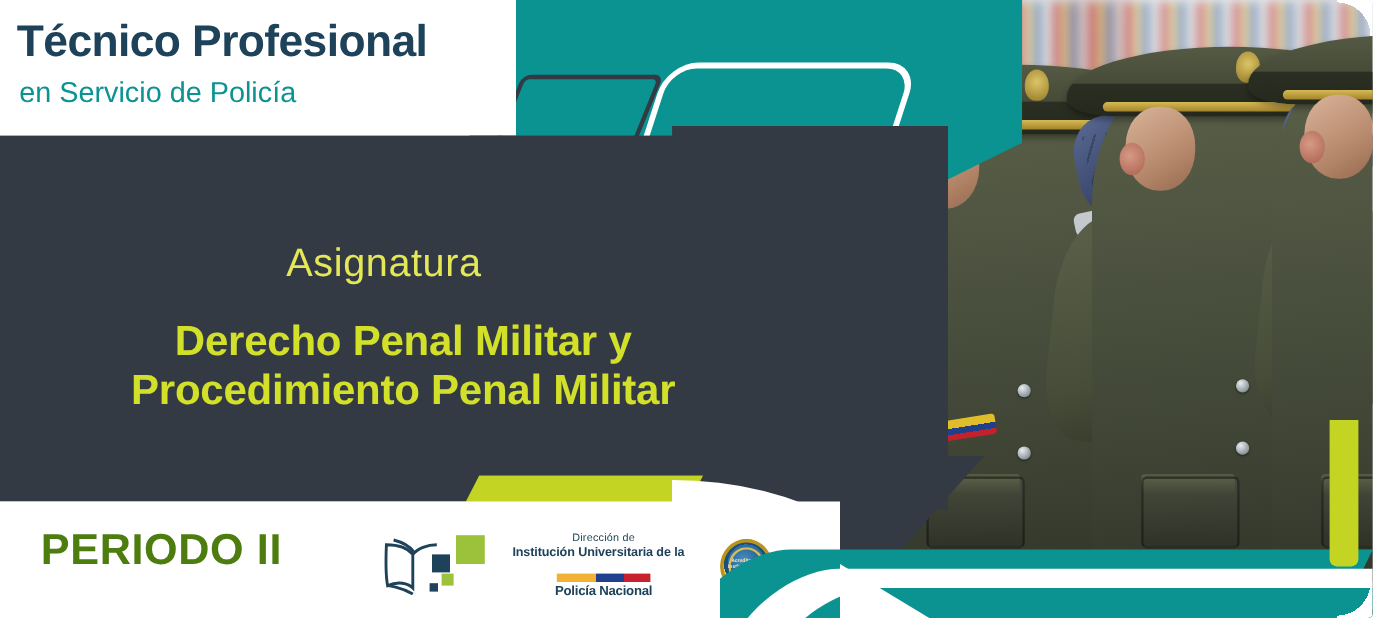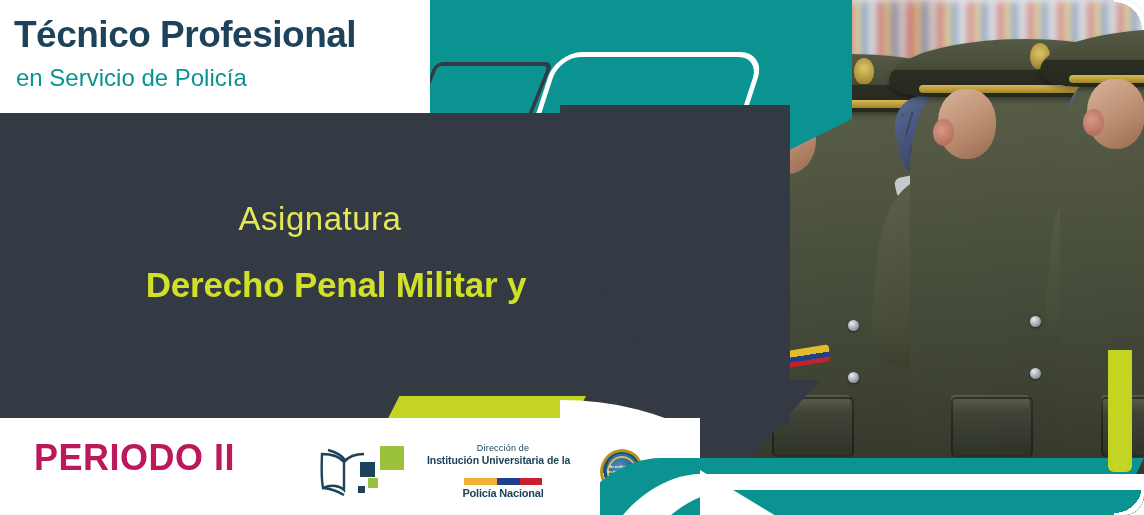--- a/index.html
+++ b/index.html
@@ -3,21 +3,21 @@
 <meta charset="utf-8">
 <style>
   html,body{margin:0;padding:0;background:#ffffff;}
   body{font-family:"Liberation Sans",sans-serif;}
 
   .banner{
     position:relative;
     width:1144px;height:515px;
     overflow:hidden;
     background:#ffffff;
-    border-radius:20px;
+    border-radius:4px;
   }
 
   
   .photo-layer{
     position:absolute;
     left:560px;top:0;width:584px;height:515px;
     overflow:hidden;
   }
   .photo{
     position:absolute;inset:0;
@@ -162,21 +162,21 @@
   .bottom-white{
     position:absolute;left:0;top:418px;width:712px;height:97px;background:#ffffff;
     border-bottom-left-radius:26px;
   }
   .bottom-white-curve{
     position:absolute;left:560px;top:400px;width:200px;height:120px;background:#ffffff;
     border-top-right-radius:100% 100%;
   }
   .periodo{
     position:absolute;left:34px;top:440px;
-    font-size:36px;font-weight:700;color:#be185d;letter-spacing:.5px;line-height:1;
+    font-size:36px;font-weight:700;color:#4d7c0f;letter-spacing:.5px;line-height:1;
   }
 
   
   .logo{position:absolute;left:318px;top:444px;width:312px;height:56px;}
   .logo-book{position:absolute;left:0;top:4px;width:52px;height:48px;}
   .logo-sq{position:absolute;}
   .sq-lime{left:62px;top:2px;width:24px;height:24px;background:#9cc13a;}
   .sq-navy{left:42px;top:18px;width:15px;height:15px;background:#1d4259;}
   .sq-lime2{left:50px;top:34px;width:10px;height:10px;background:#9cc13a;}
   .sq-navy2{left:40px;top:42px;width:7px;height:7px;background:#1d4259;}
@@ -333,20 +333,21 @@
     <div class="title-main">Técnico Profesional</div>
     <div class="title-sub">en Servicio de Policía</div>
   </div>
 
   <div class="dark-panel"></div>
   <div class="dark-curve"></div>
 
   <div class="label-asignatura">Asignatura</div>
   <div class="course-title">
     <div>Derecho Penal Militar y</div>
+    <div>Procedimiento Penal Militar</div>
   </div>
 
   <div class="lime-par"></div>
 
   <div class="bottom-white"></div>
   <div class="bottom-white-curve"></div>
 
   <div class="periodo">PERIODO II</div>
 
   <div class="logo">

